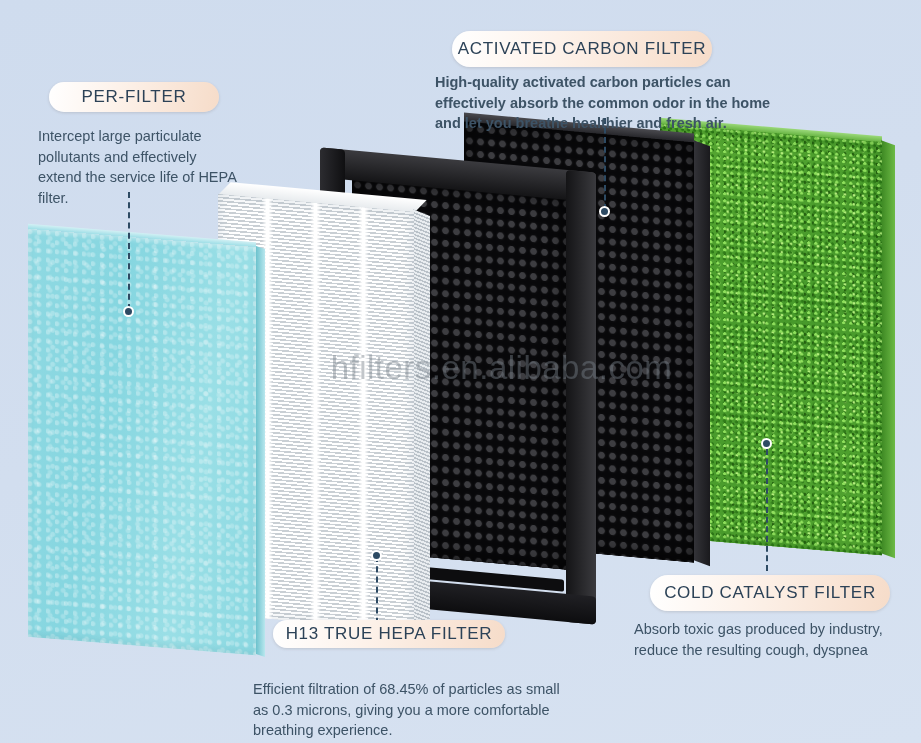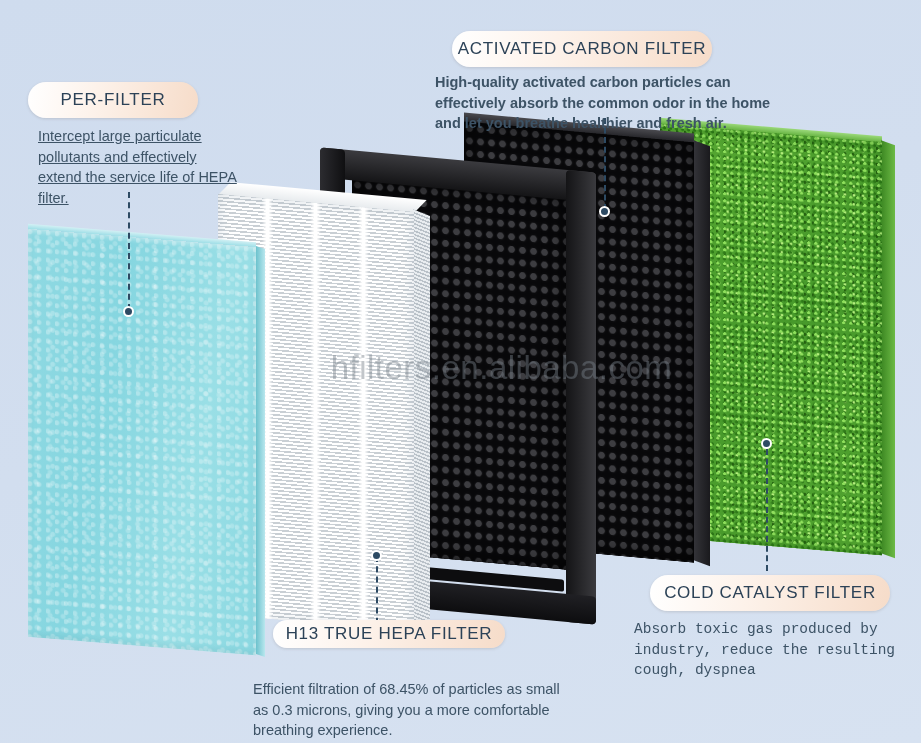--- a/index.html
+++ b/index.html
@@ -170,33 +170,33 @@
 
   <div class="ptr" style="left:604px;top:118px;height:92px;"></div>
   <div class="dot" style="left:599px;top:206px;"></div>
 
   <div class="ptr" style="left:376px;top:556px;height:78px;"></div>
   <div class="dot" style="left:371px;top:550px;"></div>
 
   <div class="ptr" style="left:766px;top:449px;height:122px;"></div>
   <div class="dot" style="left:761px;top:438px;"></div>
 
-  <div class="pill" style="left:28px;top:82px;width:170px;height:36px;">
+  <div class="pill" style="left:49px;top:82px;width:170px;height:30px;">
     <span>PER-FILTER</span>
   </div>
-  <div class="desc" style="left:38px;top:126px;width:200px;text-decoration:underline;">Intercept large particulate pollutants and effectively extend the service life of HEPA filter.</div>
+  <div class="desc" style="left:38px;top:126px;width:200px;">Intercept large particulate pollutants and effectively extend the service life of HEPA filter.</div>
 
   <div class="pill" style="left:452px;top:31px;width:260px;height:36px;">
     <span>ACTIVATED CARBON FILTER</span>
   </div>
   <div class="desc" style="left:435px;top:72px;width:360px;font-weight:bold;">High-quality activated carbon particles can effectively absorb the common odor in the home and let you breathe healthier and fresh air.</div>
 
   <div class="pill" style="left:273px;top:620px;width:232px;height:28px;">
     <span>H13 TRUE HEPA FILTER</span>
   </div>
   <div class="desc" style="left:253px;top:679px;width:320px;">Efficient filtration of 68.45% of particles as small as 0.3 microns, giving you a more comfortable breathing experience.</div>
 
   <div class="pill" style="left:650px;top:575px;width:240px;height:36px;">
     <span>COLD CATALYST FILTER</span>
   </div>
-  <div class="desc" style="left:634px;top:619px;width:288px;font-family:Liberation Mono, monospace;">Absorb toxic gas produced by industry, reduce the resulting cough, dyspnea</div>
+  <div class="desc" style="left:634px;top:619px;width:288px;">Absorb toxic gas produced by industry, reduce the resulting cough, dyspnea</div>
 
 </div>
 
 </body></html>

